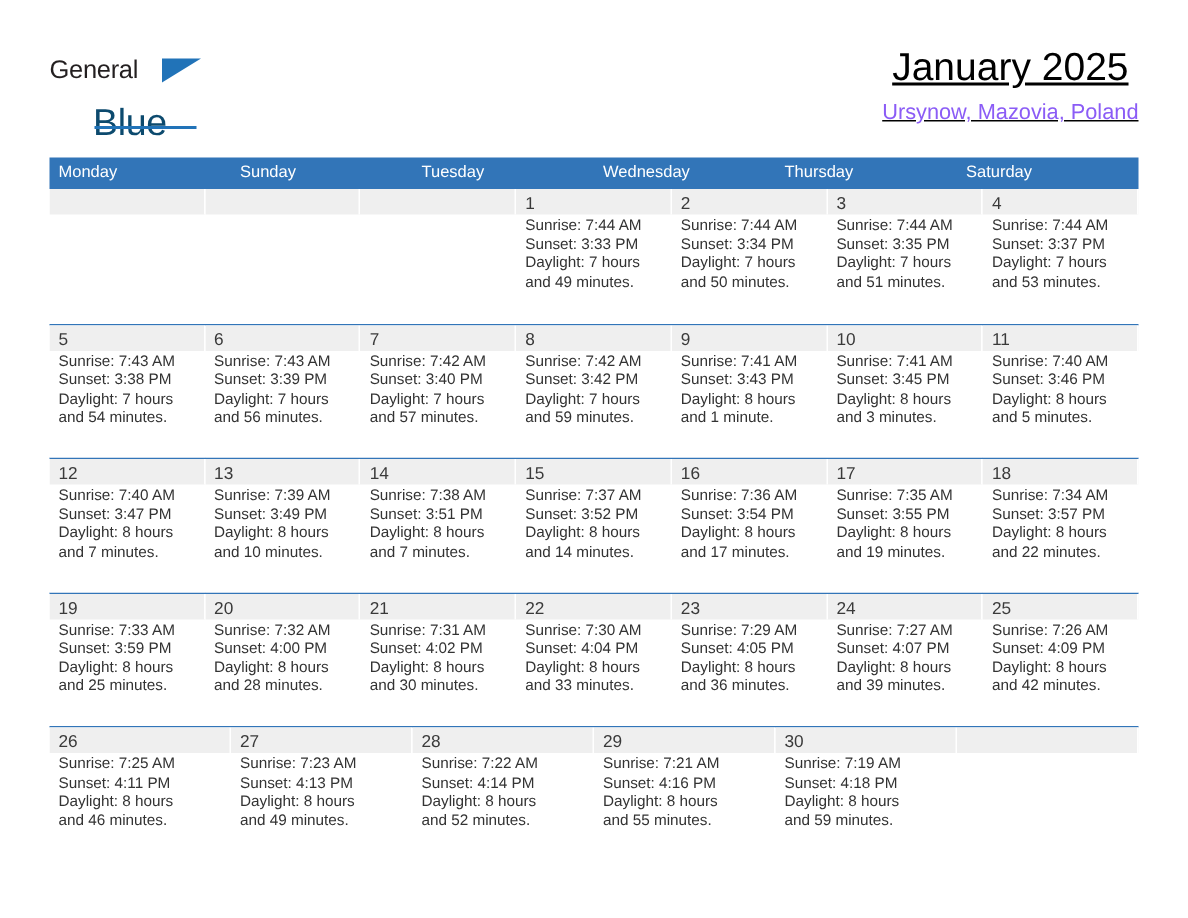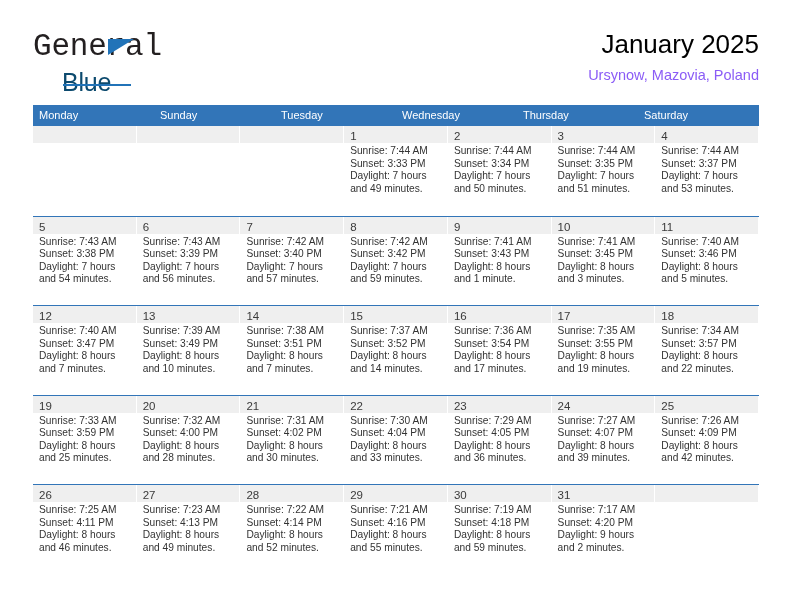--- a/index.html
+++ b/index.html
@@ -34,24 +34,24 @@
     position: absolute;
     left: 0;
     top: 6px;
     width: 230px;
     height: 56px;
   }
   .brand-general {
     position: absolute;
     left: 0;
     top: 0;
-    font-size: 31px;
+    font-size: 17px;
     letter-spacing: -0.2px;
     color: #231f20;
-    font-family: Liberation Mono, monospace;
+    font-family: Liberation Sans, sans-serif;
     line-height: 26px;
   }
   .brand-tri {
     position: absolute;
     left: 75px;
     top: 5px;
     width: 0;
     height: 0;
     border-left: 26px solid #2173b8;
     border-bottom: 16px solid transparent;
@@ -71,21 +71,22 @@
     top: 50px;
     width: 68px;
     height: 2px;
     background: #2173b8;
   }
 
   .titleblock {
     position: absolute;
     right: 0;
     top: 0;
-    text-align: right;
+    text-align: center;
+    text-decoration: underline;
   }
   .cal-title {
     font-size: 26px;
     color: #000000;
     line-height: 32px;
     white-space: nowrap;
   }
   .cal-subtitle {
     font-size: 14.5px;
     color: #8b5cf6;
@@ -472,29 +473,20 @@
           </div>
           <div class="day-cell">
             <div class="day-num-band"><span class="day-num">30</span></div>
             <div class="day-body">
               <div class="day-line">Sunrise: 7:19 AM</div>
               <div class="day-line">Sunset: 4:18 PM</div>
               <div class="day-line">Daylight: 8 hours</div>
               <div class="day-line">and 59 minutes.</div>
             </div>
           </div>
-          <div class="day-cell">
-            <div class="day-num-band"><span class="day-num">31</span></div>
-            <div class="day-body">
-              <div class="day-line">Sunrise: 7:17 AM</div>
-              <div class="day-line">Sunset: 4:20 PM</div>
-              <div class="day-line">Daylight: 9 hours</div>
-              <div class="day-line">and 2 minutes.</div>
-            </div>
-          </div>
           <div class="day-cell empty">
             <div class="day-num-band"><span class="day-num"></span></div>
           </div>
         </div>
       </div>
   </div>
 
 </div>
 
 </body></html>

